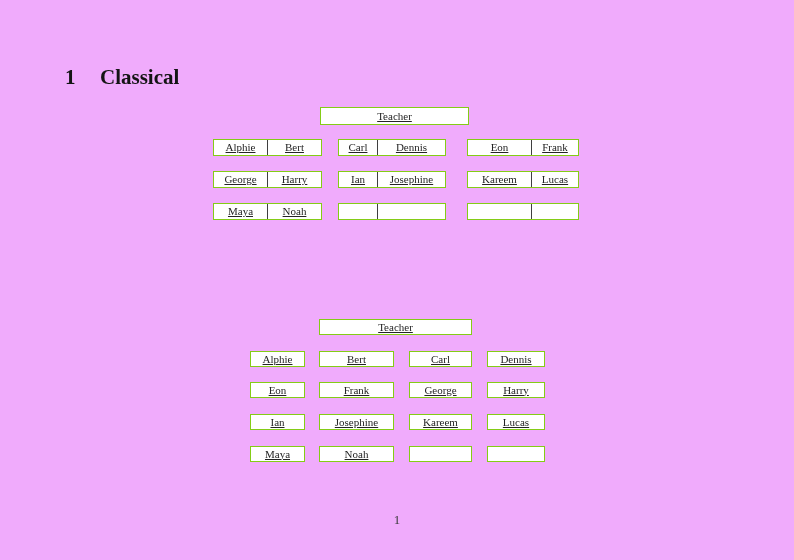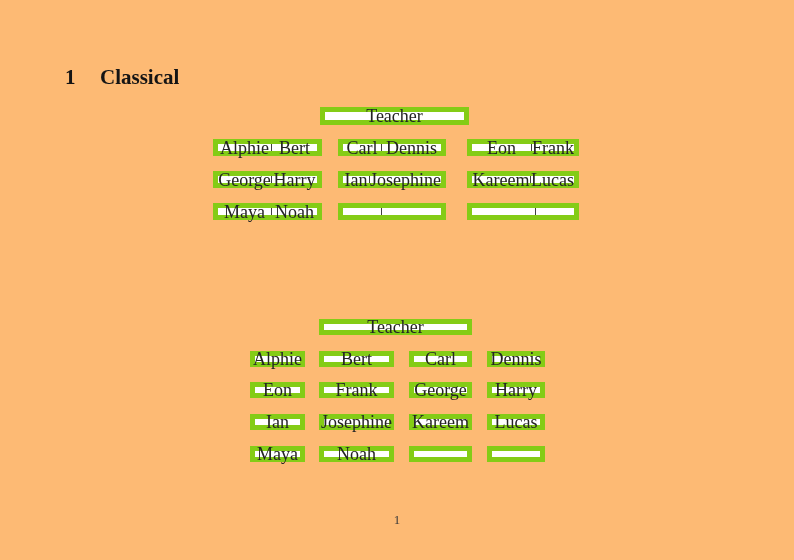--- a/index.html
+++ b/index.html
@@ -1,28 +1,28 @@
 <!DOCTYPE html>
 <html><head>
 <meta charset="utf-8">
 <style>
   html,body{margin:0;padding:0;background:#ffffff;}
   .page{
-    position:relative;width:794px;height:560px;background:#fdba74;overflow:hidden;
+    position:relative;width:794px;height:560px;background:#f0abfc;overflow:hidden;
     font-family:"Liberation Serif","DejaVu Serif",serif;color:#242424;
   }
   .heading{
     position:absolute;left:65px;font-weight:700;font-size:21px;color:#141414;
     white-space:nowrap;line-height:1;
   }
   .sec-num{display:inline-block;min-width:35px;}
   .box{
-    position:absolute;box-sizing:border-box;border:5px solid #84cc16;background:#ffffff;
+    position:absolute;box-sizing:border-box;border:1px solid #84cc16;background:#ffffff;
     display:flex;align-items:center;justify-content:center;
-    font-size:18px;line-height:1;color:#242424;
+    font-size:11px;line-height:1;color:#242424;text-decoration:underline;
   }
   .teacher-classical{left:320px;top:107px;width:149px;height:18px;}
   .teacher-distributed{left:319px;top:319px;width:153px;height:16px;}
   .desk{height:17px;align-items:stretch;justify-content:flex-start;padding:0;}
   .cell{display:flex;align-items:center;justify-content:center;box-sizing:border-box;}
   .cell.left{border-right:1px solid #3f3f3f;}
   .cell.right{flex:1;}
   .c1{width:109px}.c1 .left{width:54px}
   .c2{width:108px}.c2 .left{width:39px}
   .c3{width:112px}.c3 .left{width:64px}

